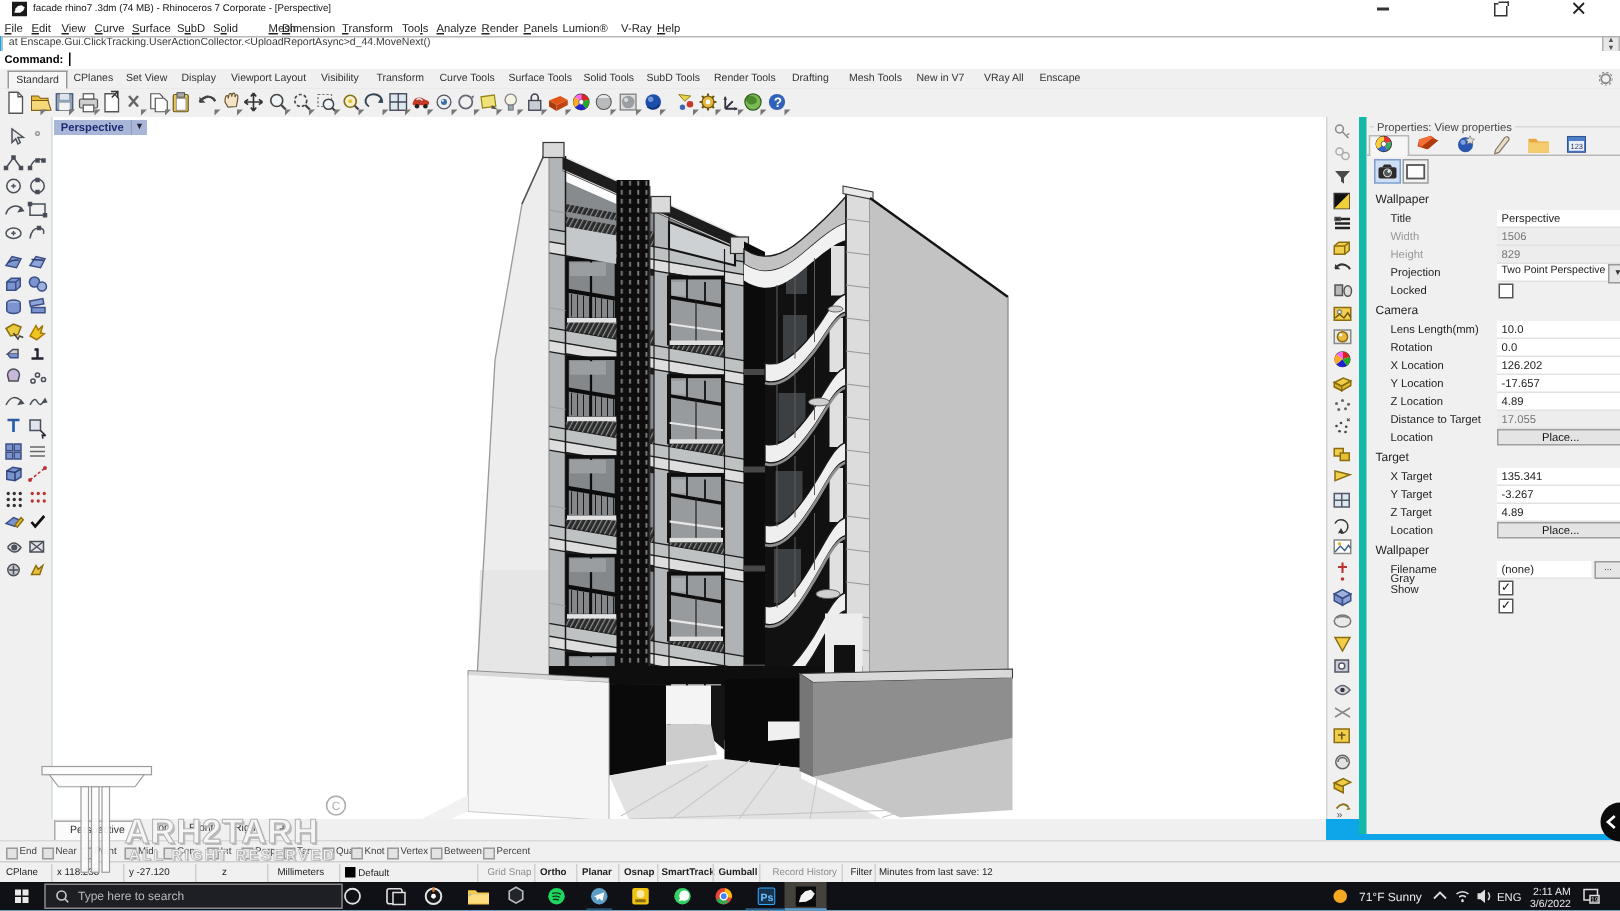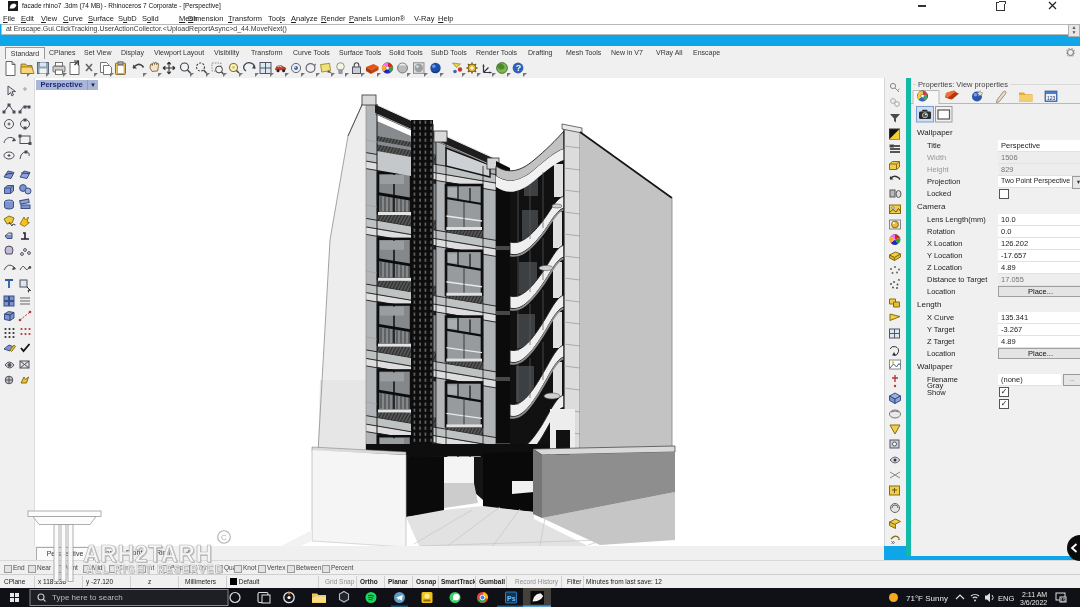--- a/index.html
+++ b/index.html
@@ -76,20 +76,24 @@
     <span class="mi" style="left:349px"><u>P</u>anels</span>
     <span class="mi" style="left:375px">Lumion®</span>
     <span class="mi" style="left:414px">V-Ray</span>
     <span class="mi" style="left:438px"><u>H</u>elp</span>
   </div>
   <div id="cmdhist" class="abs">&nbsp;&nbsp;at Enscape.Gui.ClickTracking.UserActionCollector.&lt;UploadReportAsync&gt;d_44.MoveNext()</div>
   <div class="abs" style="left:1068px;top:24px;width:10px;height:11px;background:#e8e8e8;border:1px solid #b0b0b0;">
     <div style="font-size:5px;color:#555;line-height:5px;text-align:center">▲</div>
     <div style="font-size:5px;color:#555;line-height:5px;text-align:center">▼</div>
   </div>
+  <div id="cmdrow" class="abs">
+      <b style="position:absolute;left:3px;top:1px">Command:</b>
+      <span style="position:absolute;left:46px;top:1px;width:1px;height:9px;background:#000"></span>
+    </div>
   <div id="tabbar" class="abs">
     <div id="tab-active">Standard</div>
     <span class="tab" style="left:49px">CPlanes</span>
     <span class="tab" style="left:84px">Set View</span>
     <span class="tab" style="left:121px">Display</span>
     <span class="tab" style="left:154px">Viewport Layout</span>
     <span class="tab" style="left:214px">Visibility</span>
     <span class="tab" style="left:251px">Transform</span>
     <span class="tab" style="left:293px">Curve Tools</span>
     <span class="tab" style="left:339px">Surface Tools</span>
@@ -810,22 +814,22 @@
     <div class="plbl" style="top:161px">X Location</div>
       <div class="pval" style="top:160px">126.202</div>
     <div class="plbl" style="top:173px">Y Location</div>
       <div class="pval" style="top:172px">-17.657</div>
     <div class="plbl" style="top:185px">Z Location</div>
       <div class="pval" style="top:184px">4.89</div>
     <div class="plbl" style="top:197px">Distance to Target</div>
       <div class="pvalg" style="top:196px">17.055</div>
     <div class="plbl" style="top:209px">Location</div>
       <div class="pbtn" style="top:208px">Place...</div>
-    <div class="sec" style="top:222px">Length</div>
-    <div class="plbl" style="top:235px">X Curve</div>
+    <div class="sec" style="top:222px">Target</div>
+    <div class="plbl" style="top:235px">X Target</div>
       <div class="pval" style="top:234px">135.341</div>
     <div class="plbl" style="top:247px">Y Target</div>
       <div class="pval" style="top:246px">-3.267</div>
     <div class="plbl" style="top:259px">Z Target</div>
       <div class="pval" style="top:258px">4.89</div>
     <div class="plbl" style="top:271px">Location</div>
       <div class="pbtn" style="top:270px">Place...</div>
     <div class="sec" style="top:284px">Wallpaper</div>
     <div class="plbl" style="top:297px">Filename</div>
       <div class="pval" style="top:296px;width:60px">(none)</div>

